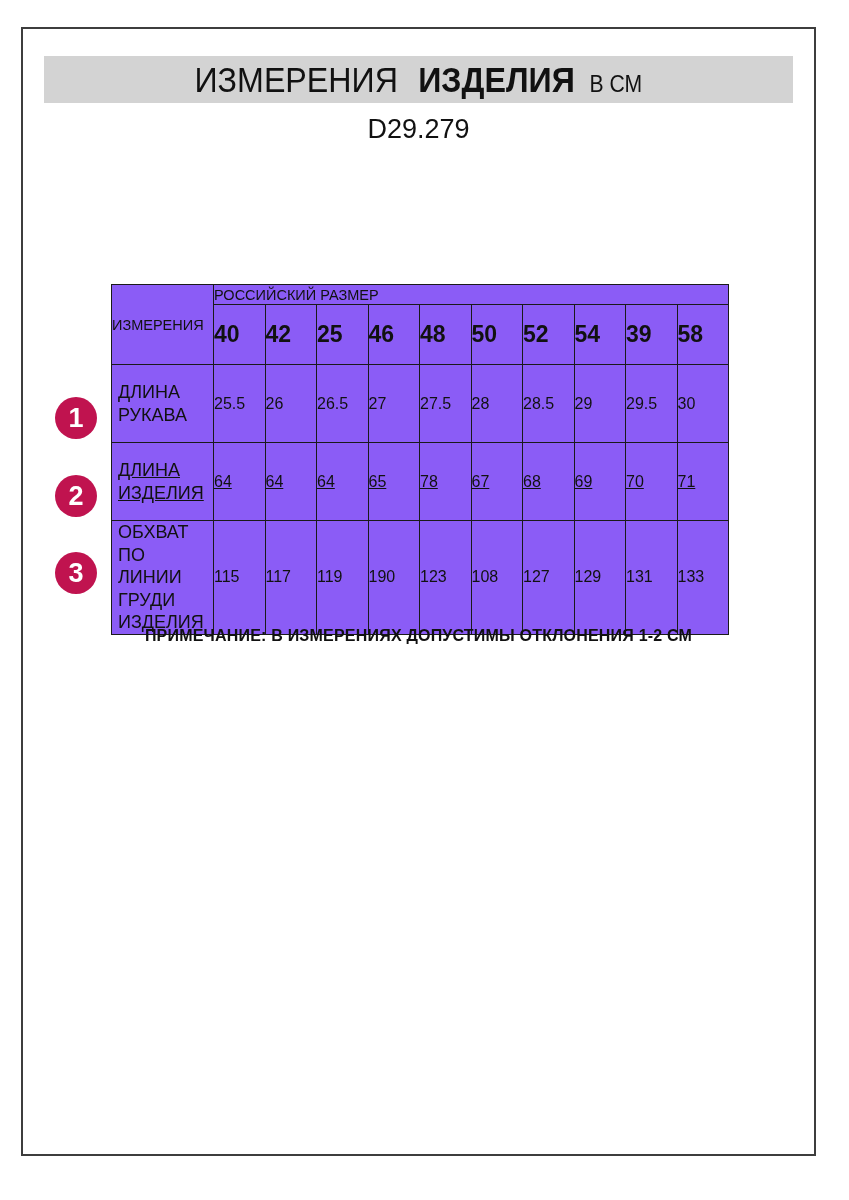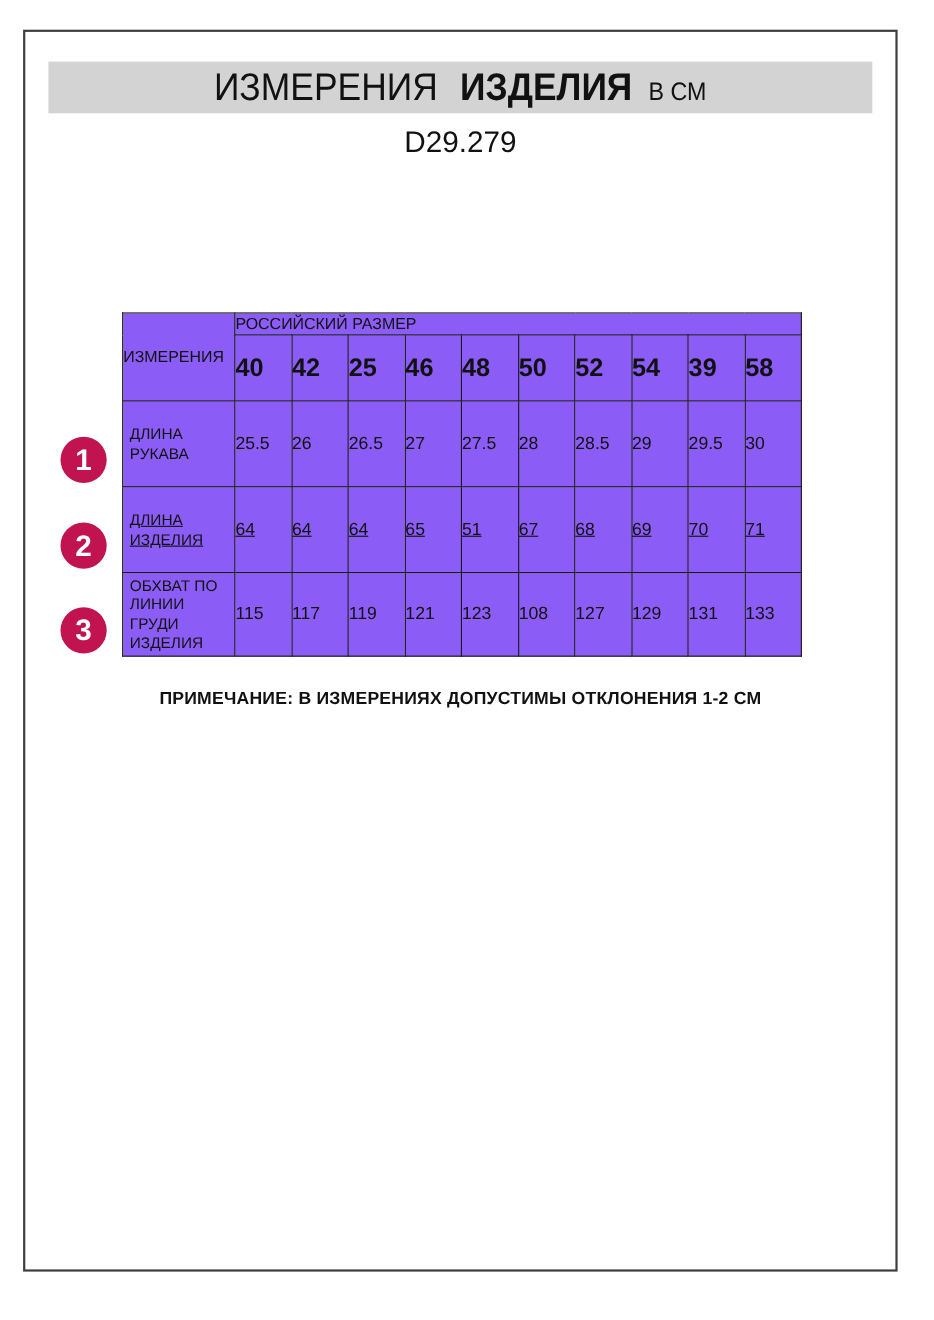--- a/index.html
+++ b/index.html
@@ -51,21 +51,21 @@
     padding:0; font-weight:400; background:#8b5cf6;
   }
   tr.group-row   { height:20px; }
   tr.sizes-row   { height:60px; }
   tr.data-row-a  { height:78px; }
   tr.data-row-b  { height:78px;text-decoration:underline; }
   tr.data-row-c  { height:76px; }
   .corner-cell   { font-size:14.5px; }
   .group-cell    { font-size:14.5px; }
   .size-cell     { font-size:23px; font-weight:700 !important; }
-  .label-cell    { font-size:14px; padding:0 6px !important; line-height:1.25; }
+  .label-cell    { font-size:18px; padding:0 6px !important; line-height:1.25; }
   .value-cell    { font-size:16px; }
 
   .step-badge {
     position:absolute; left:55px;
     width:42px; height:42px; border-radius:50%;
     background:var(--accent);
     color:#fff; font-size:27px; font-weight:700;
     display:flex; align-items:center; justify-content:center;
   }
   .badge-1 { top:397px; }
@@ -125,33 +125,33 @@
           <td class="value-cell">29</td>
           <td class="value-cell">29.5</td>
           <td class="value-cell">30</td>
         </tr>
       <tr class="data-row-b">
         <td class="label-cell">ДЛИНА ИЗДЕЛИЯ</td>
       <td class="value-cell">64</td>
           <td class="value-cell">64</td>
           <td class="value-cell">64</td>
           <td class="value-cell">65</td>
-          <td class="value-cell">51</td>
+          <td class="value-cell">78</td>
           <td class="value-cell">67</td>
           <td class="value-cell">68</td>
           <td class="value-cell">69</td>
           <td class="value-cell">70</td>
           <td class="value-cell">71</td>
         </tr>
       <tr class="data-row-c">
         <td class="label-cell">ОБХВАТ ПО ЛИНИИ ГРУДИ ИЗДЕЛИЯ</td>
       <td class="value-cell">115</td>
           <td class="value-cell">117</td>
           <td class="value-cell">119</td>
-          <td class="value-cell">121</td>
+          <td class="value-cell">190</td>
           <td class="value-cell">123</td>
           <td class="value-cell">108</td>
           <td class="value-cell">127</td>
           <td class="value-cell">129</td>
           <td class="value-cell">131</td>
           <td class="value-cell">133</td>
         </tr>
     </tbody>
   </table>
 </div>

